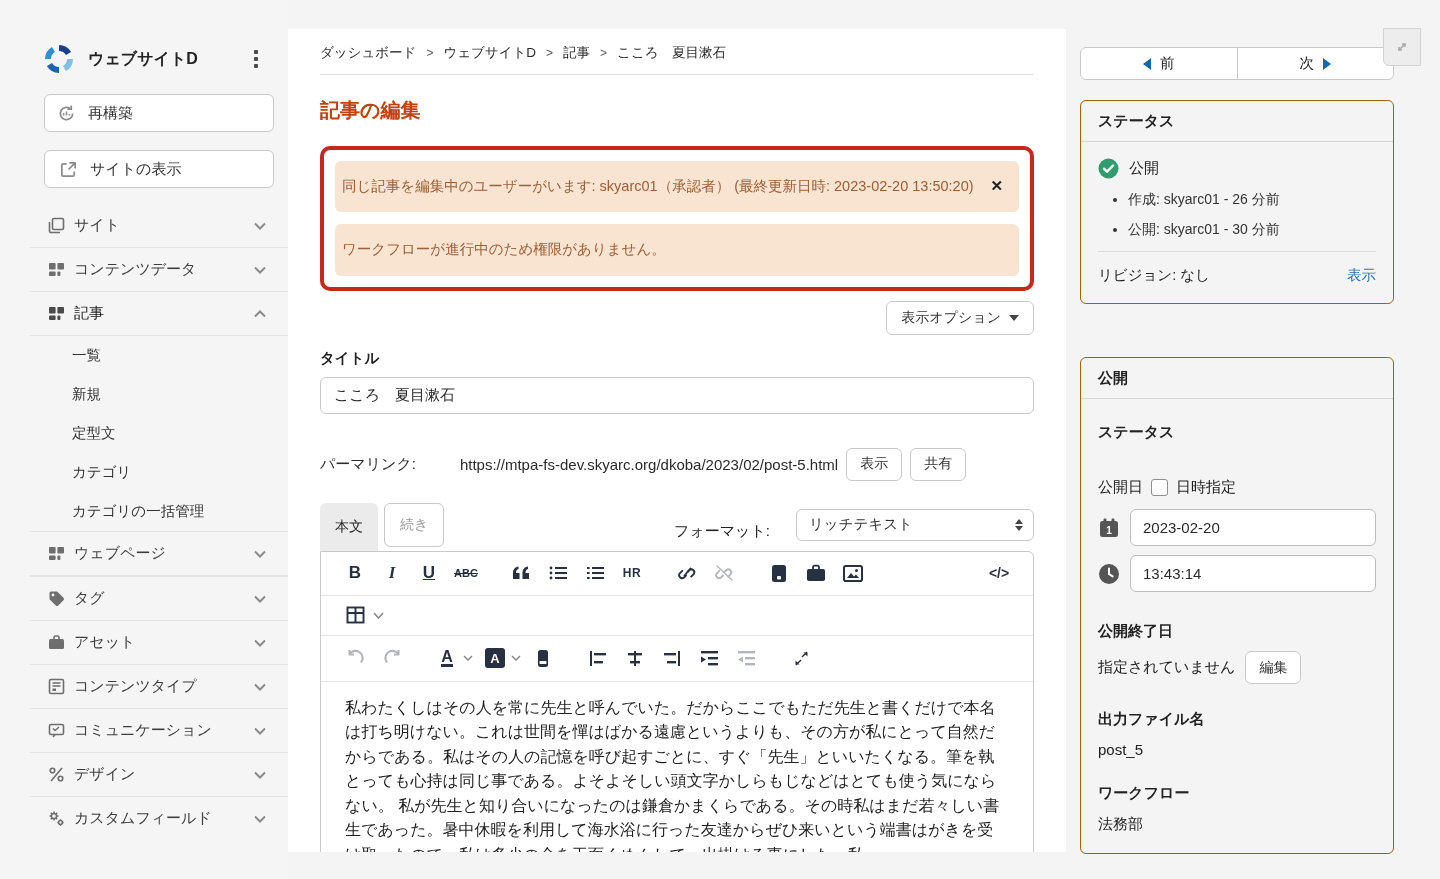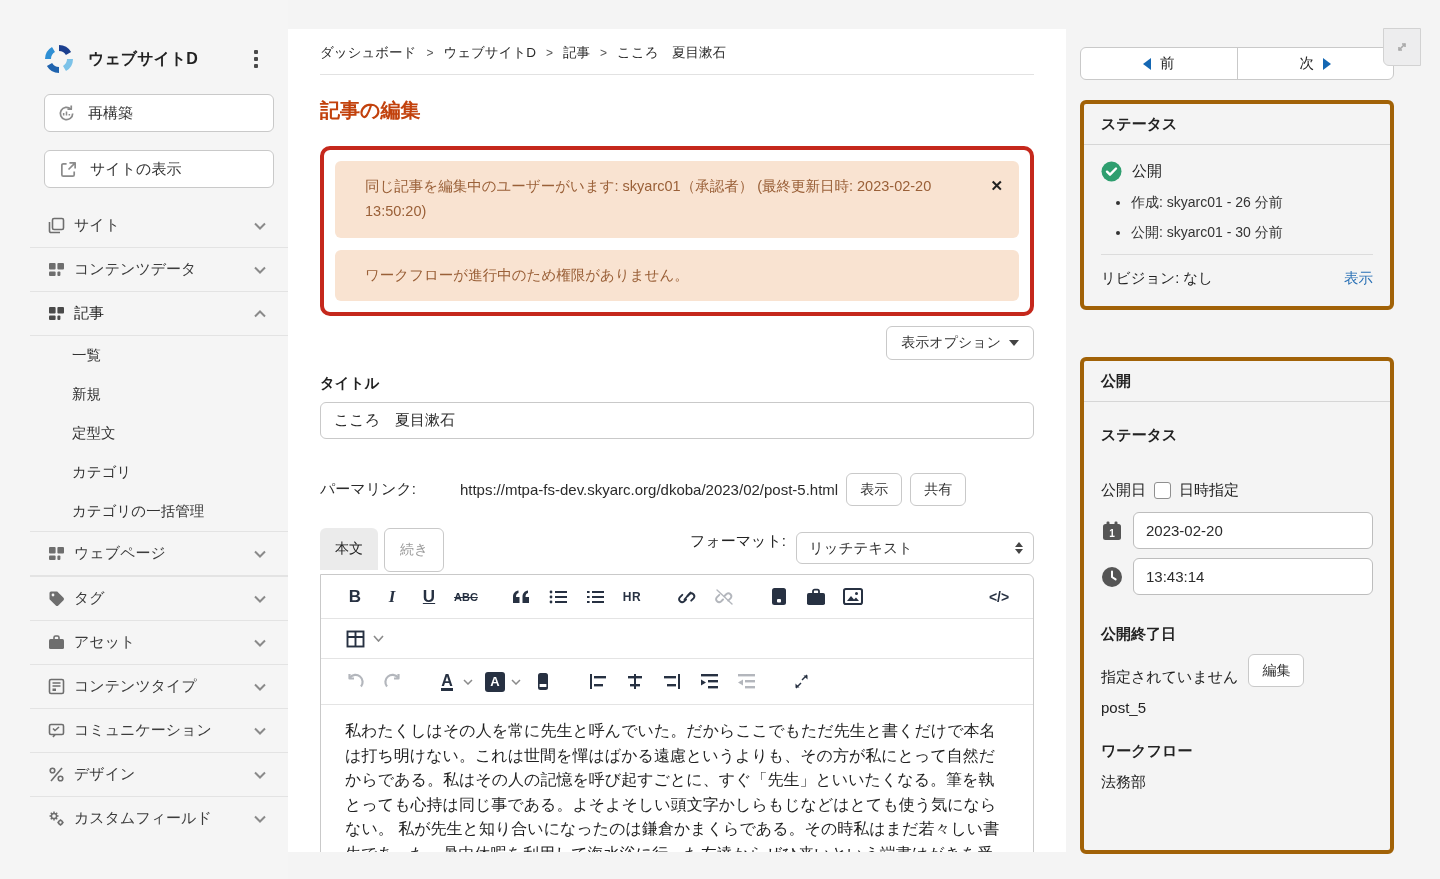--- a/index.html
+++ b/index.html
@@ -37,46 +37,46 @@
   .main { position:absolute; left:288px; top:29px; width:778px; height:823px; background:#fff;
           padding:13px 32px 0 32px; overflow:hidden; }
   .crumbs { font-size:13.5px; color:#2b2b2b; display:flex; gap:10px; align-items:center; padding:2px 0 12px 0; }
   .crumbs .sep { color:#555; font-size:12px; }
   .crumbs a { color:#2b2b2b; text-decoration:none; cursor:pointer; }
   .main-hr { border:none; border-top:1px solid #e2e2e2; margin:0 0 22px 0; }
   .page-title { font-size:20px; font-weight:bold; color:#c2410c; margin-bottom:22px; }
 
   .alert-wrap { border:4px solid #c5281c; border-radius:10px; padding:11px; margin-bottom:10px; }
   .alert { background:#f9e3d1; border-radius:6px; color:#9a6038; font-size:14.5px; line-height:1.75;
-           padding:13px 30px; position:relative; }
+           padding:13px 7px; position:relative; }
   .alert + .alert { margin-top:12px; }
   .alert .close { position:absolute; right:16px; top:12px; color:#222; font-size:15px; font-weight:bold; cursor:pointer; }
   .alert .txt { display:block; padding-right:36px; }
 
   .opt-row { display:flex; justify-content:flex-end; margin:8px 0 6px 0; }
   .btn { display:inline-flex; align-items:center; gap:8px; background:#fff; border:1px solid #c9c9c9;
          border-radius:6px; font-size:14px; color:#333; height:34px; padding:0 14px; cursor:pointer; white-space:nowrap; }
   .caret-down { width:0; height:0; border-left:5px solid transparent; border-right:5px solid transparent; border-top:6px solid #444; }
 
   .fld-label { font-size:14.5px; font-weight:bold; color:#222; margin:14px 0 9px 0; }
   .text-input { width:100%; height:37px; border:1px solid #c9c9c9; border-radius:6px; padding:0 13px;
                 font-size:15px; color:#2b2b2b; font-family:"Liberation Sans",sans-serif; background:#fff; }
 
   .perma-row { display:flex; align-items:center; margin:34px 0 22px 0; gap:8px; }
   .perma-label { font-size:15px; font-weight:normal;text-align:right; }
   .perma-url { font-size:15px; color:#2b2b2b;padding-left:36px; }
   .btn.sm { height:33px; padding:0 13px; font-size:14px; }
 
   .editor-top { display:flex; align-items:flex-end; justify-content:space-between; }
   .tabs { display:flex; gap:6px; }
-  .tab { height:42px; display:flex; align-items:center; padding:0 15px; font-size:14px;
+  .tab { height:48px; display:flex; align-items:center; padding:0 15px; font-size:14px;
          border-radius:6px 6px 0 0; cursor:pointer; }
   .tab.active { background:#ebebeb; color:#222; }
   .tab.inactive { background:#fff; border:1px solid #c9c9c9; color:#999; height:44px; border-radius:6px; margin-bottom:2px; }
-  .format-row { display:flex; align-items:flex-start; gap:10px; padding-bottom:10px; }
+  .format-row { display:flex; align-items:flex-end; gap:26px; padding-bottom:10px; }
   .format-label { font-size:15px; color:#222; }
   .select { width:238px; height:32px; border:1px solid #c9c9c9; border-radius:6px; background:#fff;
             display:flex; align-items:center; justify-content:space-between; padding:0 10px 0 12px;
             font-size:14.5px; color:#333; cursor:pointer; }
   .updown { display:flex; flex-direction:column; gap:2px; }
   .updown b { width:0;height:0;border-left:4px solid transparent;border-right:4px solid transparent; }
   .updown .u { border-bottom:5px solid #444; }
   .updown .d { border-top:5px solid #444; }
 
   .editor { border:1px solid #c9c9c9; border-radius:0 6px 6px 6px; background:#fff; }
@@ -101,40 +101,40 @@
              font-size:14.5px; color:#222; cursor:pointer; }
   .nav-btn + .nav-btn { border-left:1px solid #c9c9c9; }
   .tri { width:0; height:0; }
   .tri.left { border-top:6px solid transparent; border-bottom:6px solid transparent; border-right:8px solid #1467b3; }
   .tri.right { border-top:6px solid transparent; border-bottom:6px solid transparent; border-left:8px solid #1467b3; }
 
   .expand-box { position:absolute; left:317px; top:28px; width:38px; height:38px; background:#ededee;
                 border:1px solid #d2d2d2; border-radius:0 0 0 6px; display:flex; align-items:center;
                 justify-content:center; color:#a9a9a9; cursor:pointer; }
 
-  .panel { position:absolute; left:14px; width:314px; border:4px solid #a16207; border-radius:6px; }
+  .panel { position:absolute; left:14px; width:314px; border:1px solid #a16207; border-radius:6px; }
   .panel-h { height:41px; display:flex; align-items:center; padding:0 17px; font-size:15px; font-weight:bold;
              color:#222; border-bottom:1px solid #d6d6d6; }
   .panel-b { padding:16px 17px; }
   .status-panel { top:100px; }
   .pub-state { display:flex; align-items:center; gap:10px; font-size:15px; color:#222; }
   .meta-list { margin:12px 0 0 30px; }
   .meta-list li { font-size:14px; color:#333; margin-bottom:12px; list-style:disc; }
   .panel-hr { border:none; border-top:1px solid #dcdcdc; margin:4px 0 14px 0; }
   .rev-row { display:flex; justify-content:space-between; align-items:center; font-size:14.5px; color:#222; padding-bottom:2px; }
   .link { color:#2970b5; text-decoration:none; cursor:pointer; font-size:14.5px; }
 
   .publish-panel { top:357px; height:497px; }
   .sec-h { font-size:15px; font-weight:bold; color:#222; }
   .pubdate-row { display:flex; align-items:center; gap:8px; margin:36px 0 12px 0; font-size:15px; color:#222; }
   .checkbox { width:17px; height:17px; border:1px solid #8f8f8f; border-radius:3px; background:#fff; display:inline-block; cursor:pointer; }
   .dt-row { display:flex; align-items:center; gap:10px; margin-bottom:9px; }
   .dt-input { width:248px; height:37px; border:1px solid #bdbdbd; border-radius:6px; padding:0 12px;
               font-size:15px; color:#2b2b2b; font-family:"Liberation Sans",sans-serif; background:#fff; }
-  .inline-row { display:flex; align-items:flex-end; gap:10px; margin-top:10px; font-size:15px; color:#222; }
+  .inline-row { display:flex; align-items:center; gap:10px; margin-top:10px; font-size:15px; color:#222; }
   .plain-val { font-size:15px; color:#222; margin-top:12px; }
   .mt-block { margin-top:26px; }
 </style>
 </head>
 <body>
 
 <aside class="sidebar">
   <div class="sb-header">
     <span class="sb-logo">
       <svg viewBox="0 0 30 30" width="30" height="30" fill="none" stroke-width="6">
@@ -660,19 +660,20 @@
         </span>
         <input class="dt-input" type="text" value="13:43:14" style="">
       </div>
 
       <div class="sec-h mt-block" style="margin-top:30px">公開終了日</div>
       <div class="inline-row">
         <span>指定されていません</span>
         <button class="btn sm">編集</button>
       </div>
 
+      <div class="sec-h mt-block">出力ファイル名</div>
       <div class="plain-val">post_5</div>
 
       <div class="sec-h mt-block">ワークフロー</div>
       <div class="plain-val">法務部</div>
     </div>
   </section>
 </aside>
 
 </body></html>

